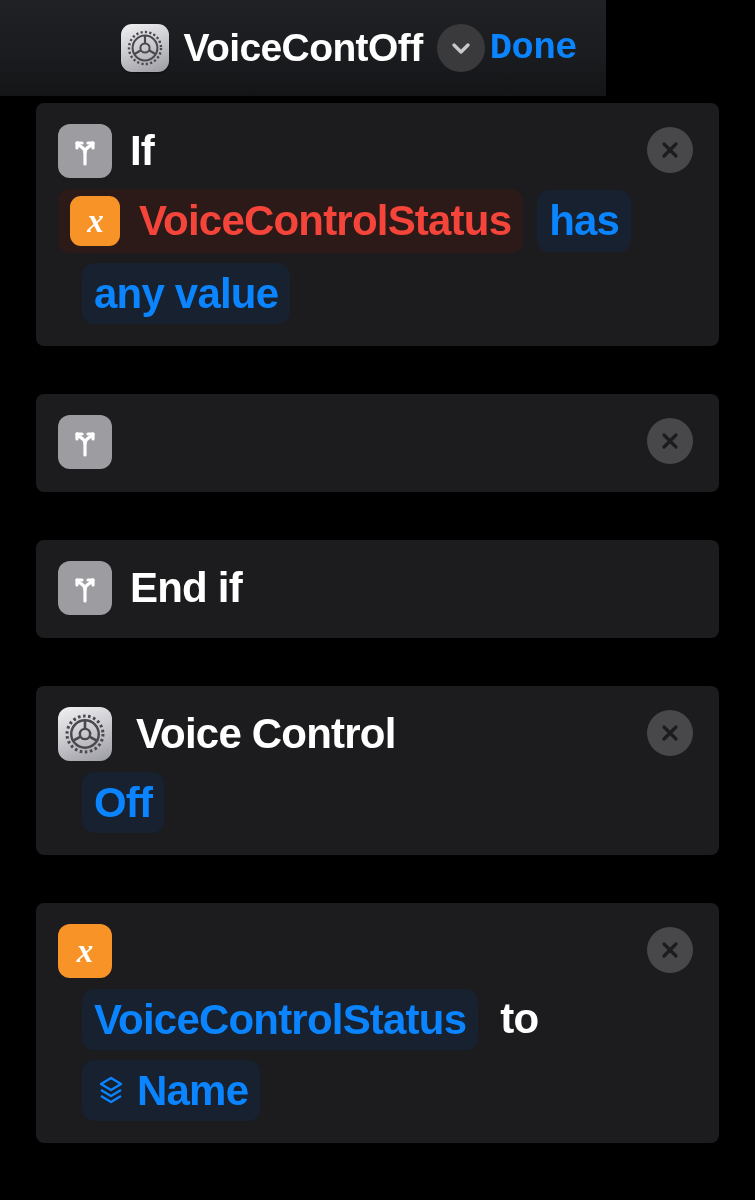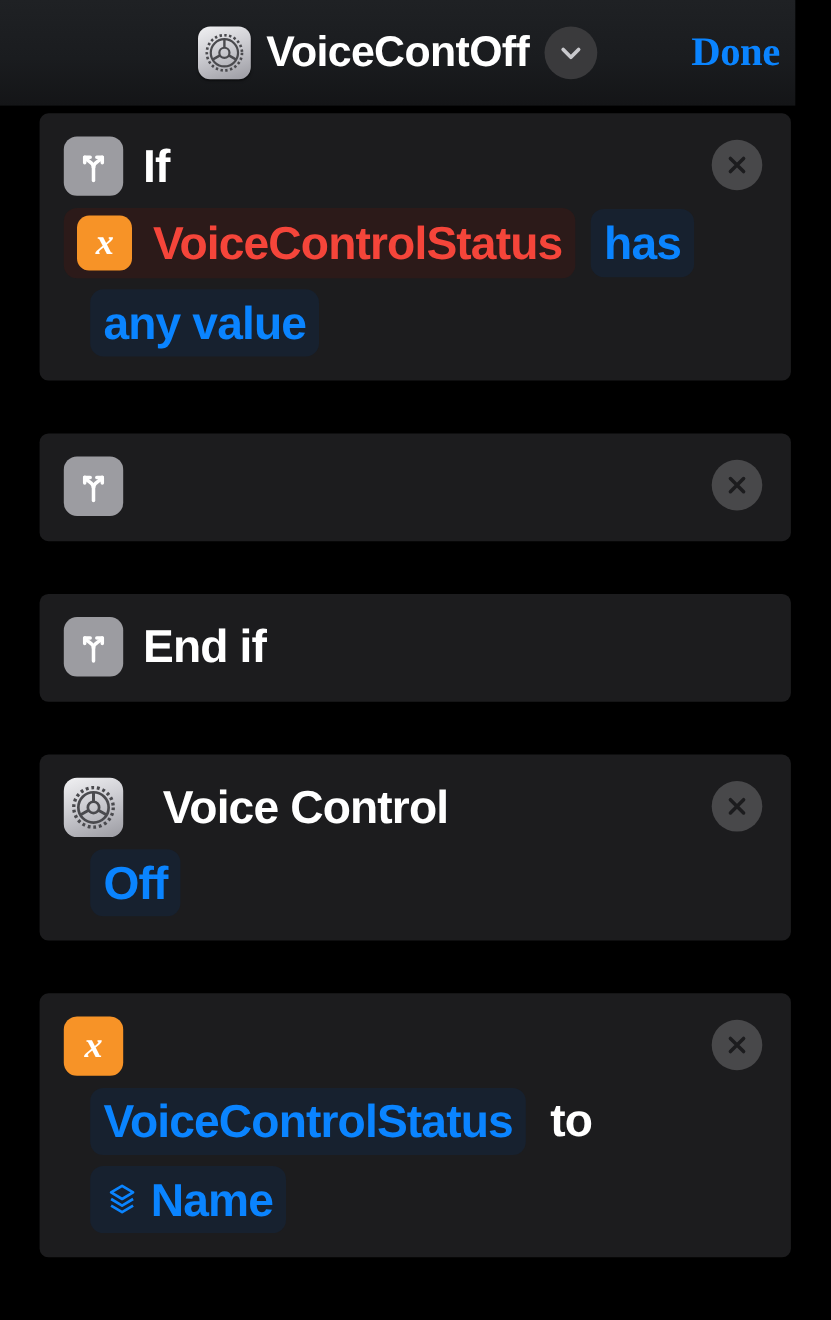--- a/index.html
+++ b/index.html
@@ -13,21 +13,21 @@
 
   body {
     font-family: "Liberation Sans", sans-serif;
     -webkit-font-smoothing: antialiased;
   }
 
   
   .navbar {
     position: relative;
     height: 96px;
-    width: 723px;
+    width: 606px;
     background: linear-gradient(180deg, #1f2124 0%, #1a1c1f 55%, #141517 100%);
     display: flex;
     align-items: center;
     justify-content: center;
   }
 
   .nav-center {
     display: flex;
     align-items: center;
     gap: 14px;
@@ -60,30 +60,30 @@
     border-radius: 50%;
     background: #3a3a3c;
     display: flex;
     align-items: center;
     justify-content: center;
     flex: none;
   }
 
   .done-btn {
     position: absolute;
-    right: 14px;
+    right: 29px;
     top: 50%;
     transform: translateY(-50%);
     font-size: 37px;
     font-weight: bold;
     color: #0a84ff;
     letter-spacing: -0.4px;
     background: none;
     border: none;
-    font-family: Liberation Serif, serif;
+    font-family: Liberation Mono, monospace;
     cursor: pointer;
   }
 
   
   .action-list {
     padding: 0 36px;
     padding-top: 7px;
   }
 
   .card {
@@ -318,21 +318,21 @@
     <div class="card-rows">
       <div class="row">
         <span class="app-icon settings">
           <svg width="42" height="42" viewBox="0 0 36 36">
             <circle cx="18" cy="18" r="15.4" fill="none" stroke="#4a4a4e" stroke-width="2.6" stroke-dasharray="2.2 2.2"></circle>
             <circle cx="18" cy="18" r="11.8" fill="none" stroke="#4a4a4e" stroke-width="2.1"></circle>
             <circle cx="18" cy="18" r="4.4" fill="none" stroke="#4a4a4e" stroke-width="2.1"></circle>
             <path d="M18 6.4 L18 13.6 M8 23.7 L14.2 20.2 M28 23.7 L21.8 20.2" stroke="#4a4a4e" stroke-width="2.3" fill="none"></path>
           </svg>
         </span>
-        <span class="plain" style="margin-left:12px">Voice Control</span>
+        <span class="plain" style="margin-left:0">Voice Control</span>
       </div>
       <div class="row">
         <span class="token blue">Off</span>
       </div>
     </div>
   </div>
 
   <div class="card">
     <button class="close-btn">
       <svg width="22" height="22" viewBox="0 0 22 22">

